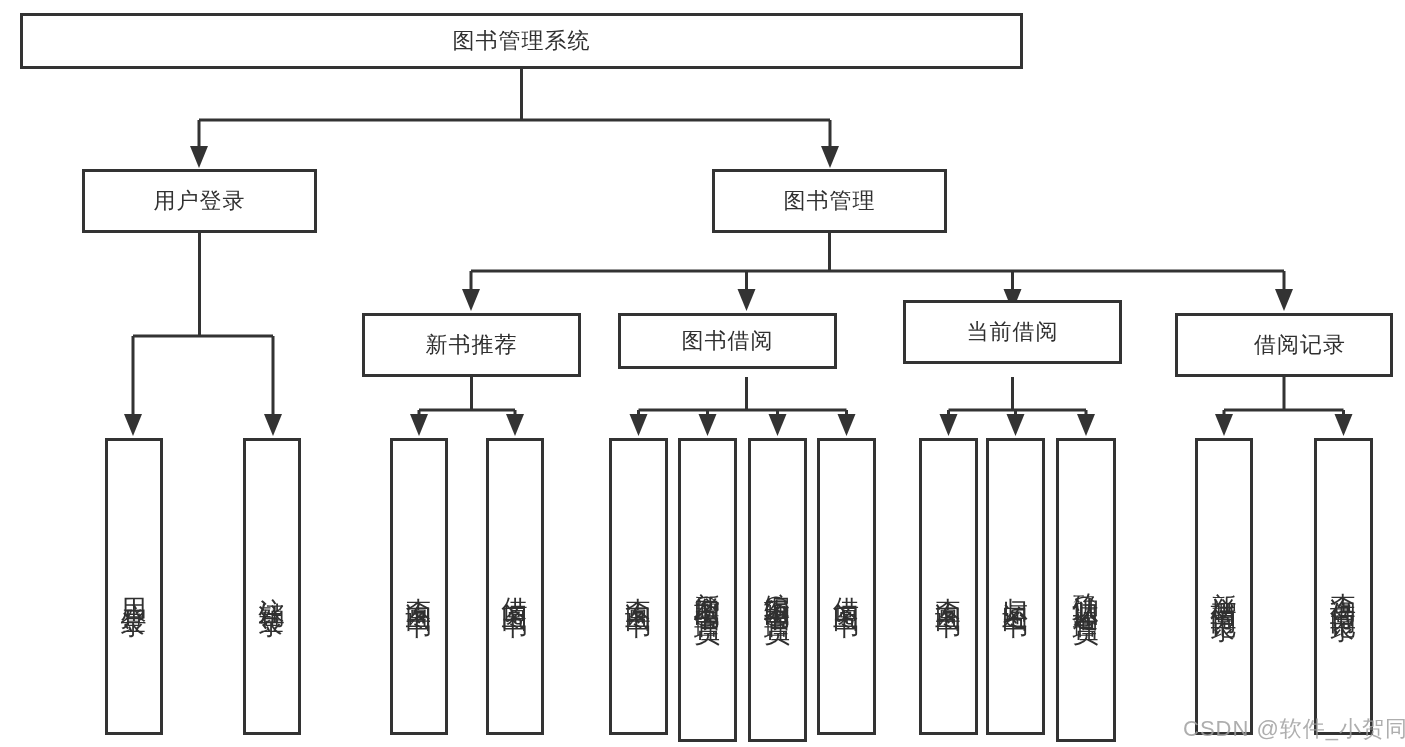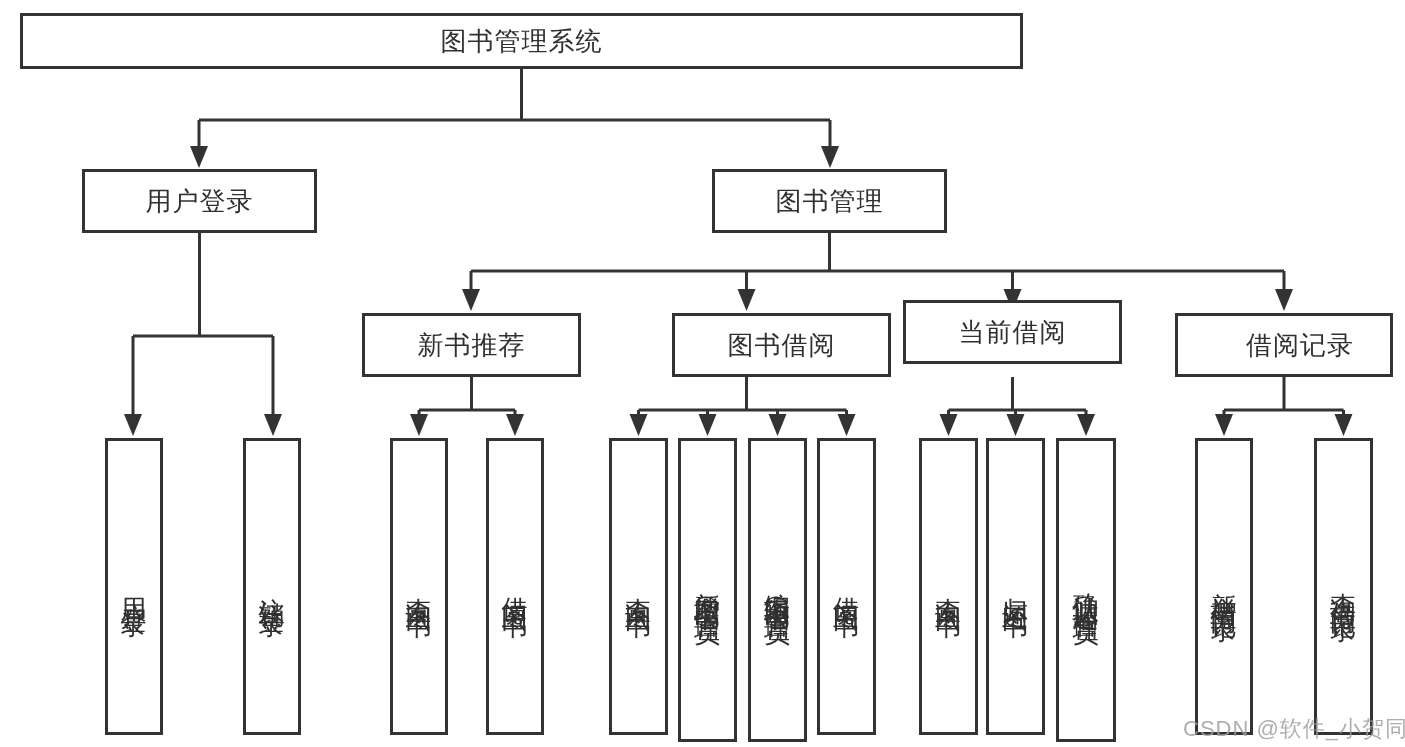--- a/index.html
+++ b/index.html
@@ -26,21 +26,21 @@
     box-sizing: border-box;
     background: #ffffff;
     border: 3px solid #333333;
     display: flex;
     align-items: center;
     justify-content: center;
     color: #303030;
     z-index: 2;
   }
   .hbox {
-    font-size: 26px;
+    font-size: 22px;
     letter-spacing: 1px;
     white-space: nowrap;
   }
   .vbox span {
     display: block;
     writing-mode: vertical-lr;
     text-orientation: mixed;
     font-size: 26px;
     line-height: 1;
     letter-spacing: 5px;
@@ -117,21 +117,21 @@
   <div class="node hbox" style="left:82px; top:169px; width:235px; height:64px;">
     <span>用户登录</span>
   </div>
   <div class="node hbox" style="left:712px; top:169px; width:235px; height:64px;">
     <span>图书管理</span>
   </div>
 
   <div class="node hbox" style="left:362px; top:313px; width:219px; height:64px;">
     <span>新书推荐</span>
   </div>
-  <div class="node hbox" style="left:672px; top:313px; width:219px; height:64px;text-align:center;">
+  <div class="node hbox" style="left:618px; top:313px; width:219px; height:56px;text-align:center;">
     <span>图书借阅</span>
   </div>
   <div class="node hbox" style="left:903px; top:300px; width:219px; height:64px;">
     <span>当前借阅</span>
   </div>
   <div class="node hbox" style="left:1175px; top:313px; width:218px; height:64px;padding-left:32px;">
     <span>借阅记录</span>
   </div>
 
   <div class="node vbox" style="left:105px; top:438px; width:58px; height:297px;">

